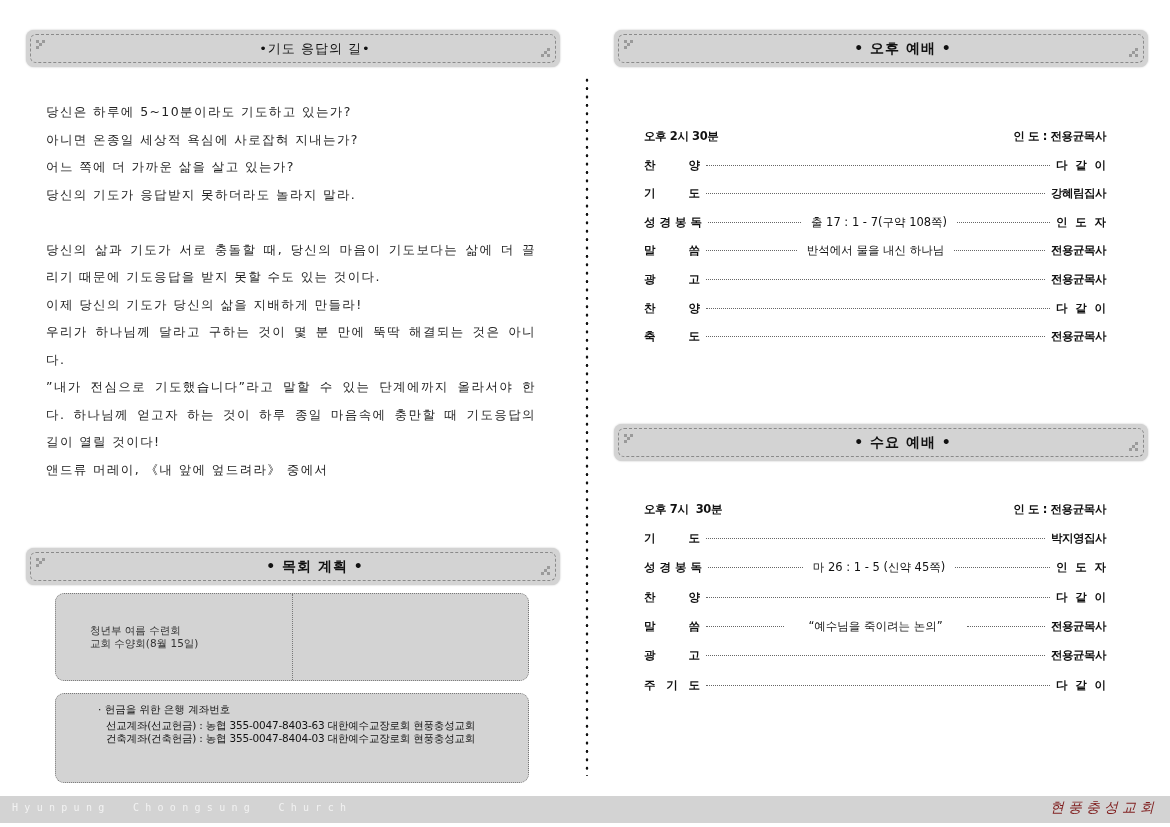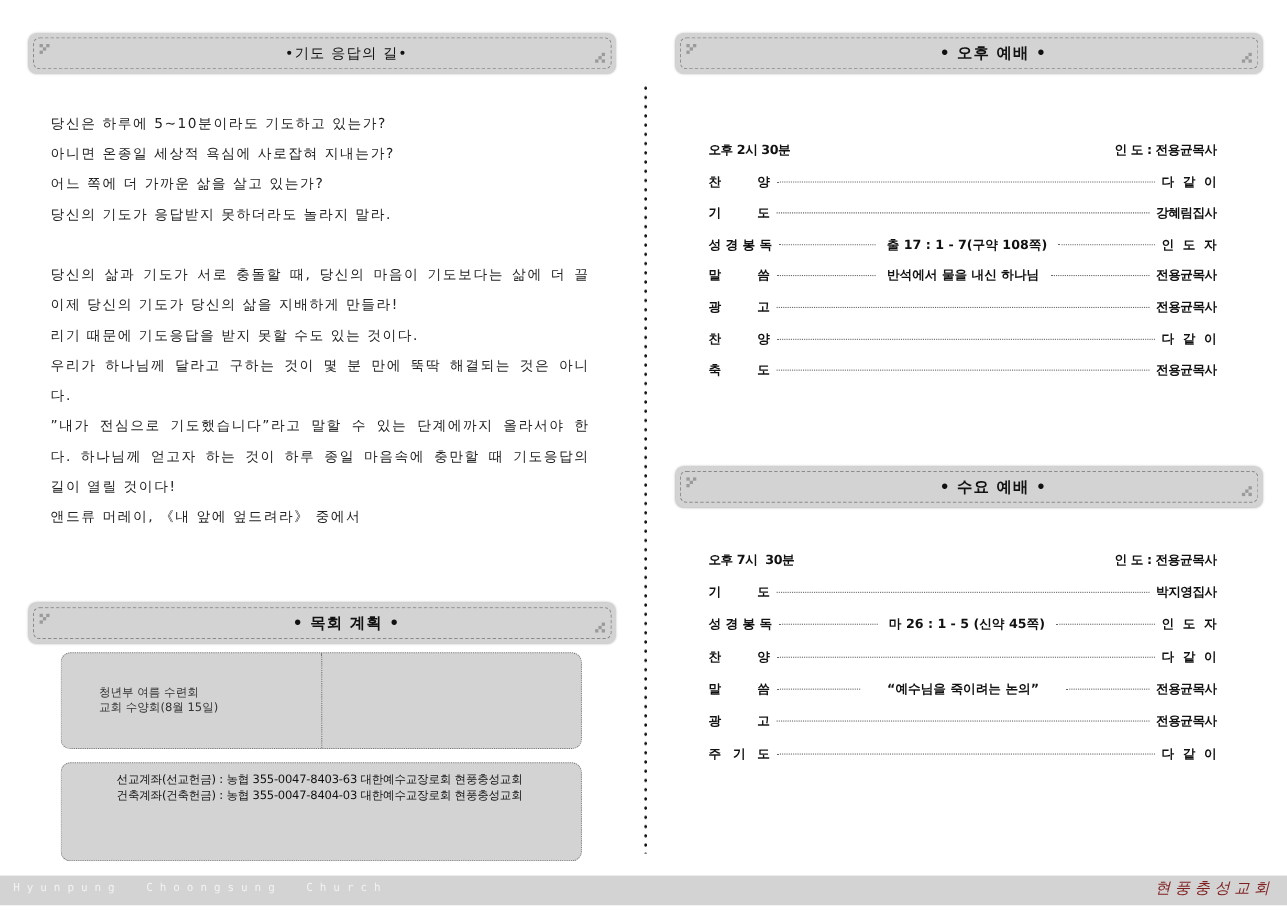--- a/index.html
+++ b/index.html
@@ -41,21 +41,21 @@
     background: #d3d3d3; border: 1.5px dotted #777; border-radius: 9px; padding: 9px 0 0 38px;
     font-size: 10.5px; line-height: 13.5px; color: #111; }
   .bank-box .head { margin-left: 4px; margin-bottom: 2px; }
   .bank-box .acct { margin-left: 12px; white-space: nowrap; letter-spacing: -0.2px; }
 
   .svc { position: absolute; left: 644px; width: 462px; font-size: 11.5px; color: #111; }
   .svc .row { position: absolute; left: 0; width: 462px; height: 18px; display: flex; align-items: center; font-weight: bold; }
   .svc .lbl { width: 56px; display: flex; justify-content: space-between; flex: none; }
   .svc .lbl.wide { width: 58px; }
   .svc .lead { flex: 1; height: 1px; margin: 0 6px; border-bottom: 1.3px dotted #666; align-self: center; }
-  .svc .mid { flex: none; padding: 0 4px; font-weight: bold; }
+  .svc .mid { flex: none; padding: 0 4px; font-weight: normal; }
   .svc .who { flex: none; min-width: 50px; text-align: right; display: flex; justify-content: space-between; }
   .svc .who.name { justify-content: flex-end; letter-spacing: -0.5px; }
   .svc .time-row { justify-content: space-between; font-weight: bold; letter-spacing: -0.4px; }
 
   .footer { position: absolute; left: 0; top: 796px; width: 1170px; height: 27px; background: #d3d3d3; }
   .footer .eng { position: absolute; left: 12px; top: 6px; font-family: "DejaVu Sans Mono", monospace; font-size: 10px; color: #f2f2f2; letter-spacing: 6.3px; word-spacing: 10px; }
   .footer .kor { position: absolute; right: 12px; top: 3px; font-family: "DejaVu Serif", serif; font-size: 14px; color: #7f1d1d; letter-spacing: 4px; font-style: italic; }
 </style>
 </head>
 <body>
@@ -78,22 +78,22 @@
   </div>
 </div>
 
 <div class="prose">
   <p>당신은 하루에 5~10분이라도 기도하고 있는가?</p>
   <p>아니면 온종일 세상적 욕심에 사로잡혀 지내는가?</p>
   <p>어느 쪽에 더 가까운 삶을 살고 있는가?</p>
   <p>당신의 기도가 응답받지 못하더라도 놀라지 말라.</p>
   <div class="gap"></div>
   <p class="just">당신의 삶과 기도가 서로 충돌할 때, 당신의 마음이 기도보다는 삶에 더 끌</p>
+  <p>리기 때문에 기도응답을 받지 못할 수도 있는 것이다.</p>
   <p>이제 당신의 기도가 당신의 삶을 지배하게 만들라!</p>
-  <p>리기 때문에 기도응답을 받지 못할 수도 있는 것이다.</p>
   <p class="just">우리가 하나님께 달라고 구하는 것이 몇 분 만에 뚝딱 해결되는 것은 아니</p>
   <p>다.</p>
   <p class="just">”내가 전심으로 기도했습니다”라고 말할 수 있는 단계에까지 올라서야 한</p>
   <p class="just">다. 하나님께 얻고자 하는 것이 하루 종일 마음속에 충만할 때 기도응답의</p>
   <p>길이 열릴 것이다!</p>
   <p>앤드류 머레이, 《내 앞에 엎드려라》 중에서</p>
 </div>
 
 <div class="banner" style="left:26px; top:548px; width:534px;">
   <div class="inner">
@@ -115,20 +115,21 @@
 
 <div class="plan-box">
   <div class="cell">
     <div>청년부 여름 수련회</div>
     <div>교회 수양회(8월 15일)</div>
   </div>
   <div class="cell"></div>
 </div>
 
 <div class="bank-box">
+  <div class="head">· 헌금을 위한 은행 계좌번호</div>
   <div class="acct">선교계좌(선교헌금) : 농협 355-0047-8403-63 대한예수교장로회 현풍충성교회</div>
   <div class="acct">건축계좌(건축헌금) : 농협 355-0047-8404-03 대한예수교장로회 현풍충성교회</div>
 </div>
 
 <div class="vdots"></div>
 
 <div class="banner" style="left:614px; top:30px; width:534px;">
   <div class="inner">
     <span class="corner tl">
         <i style="left:0;top:0"></i>

